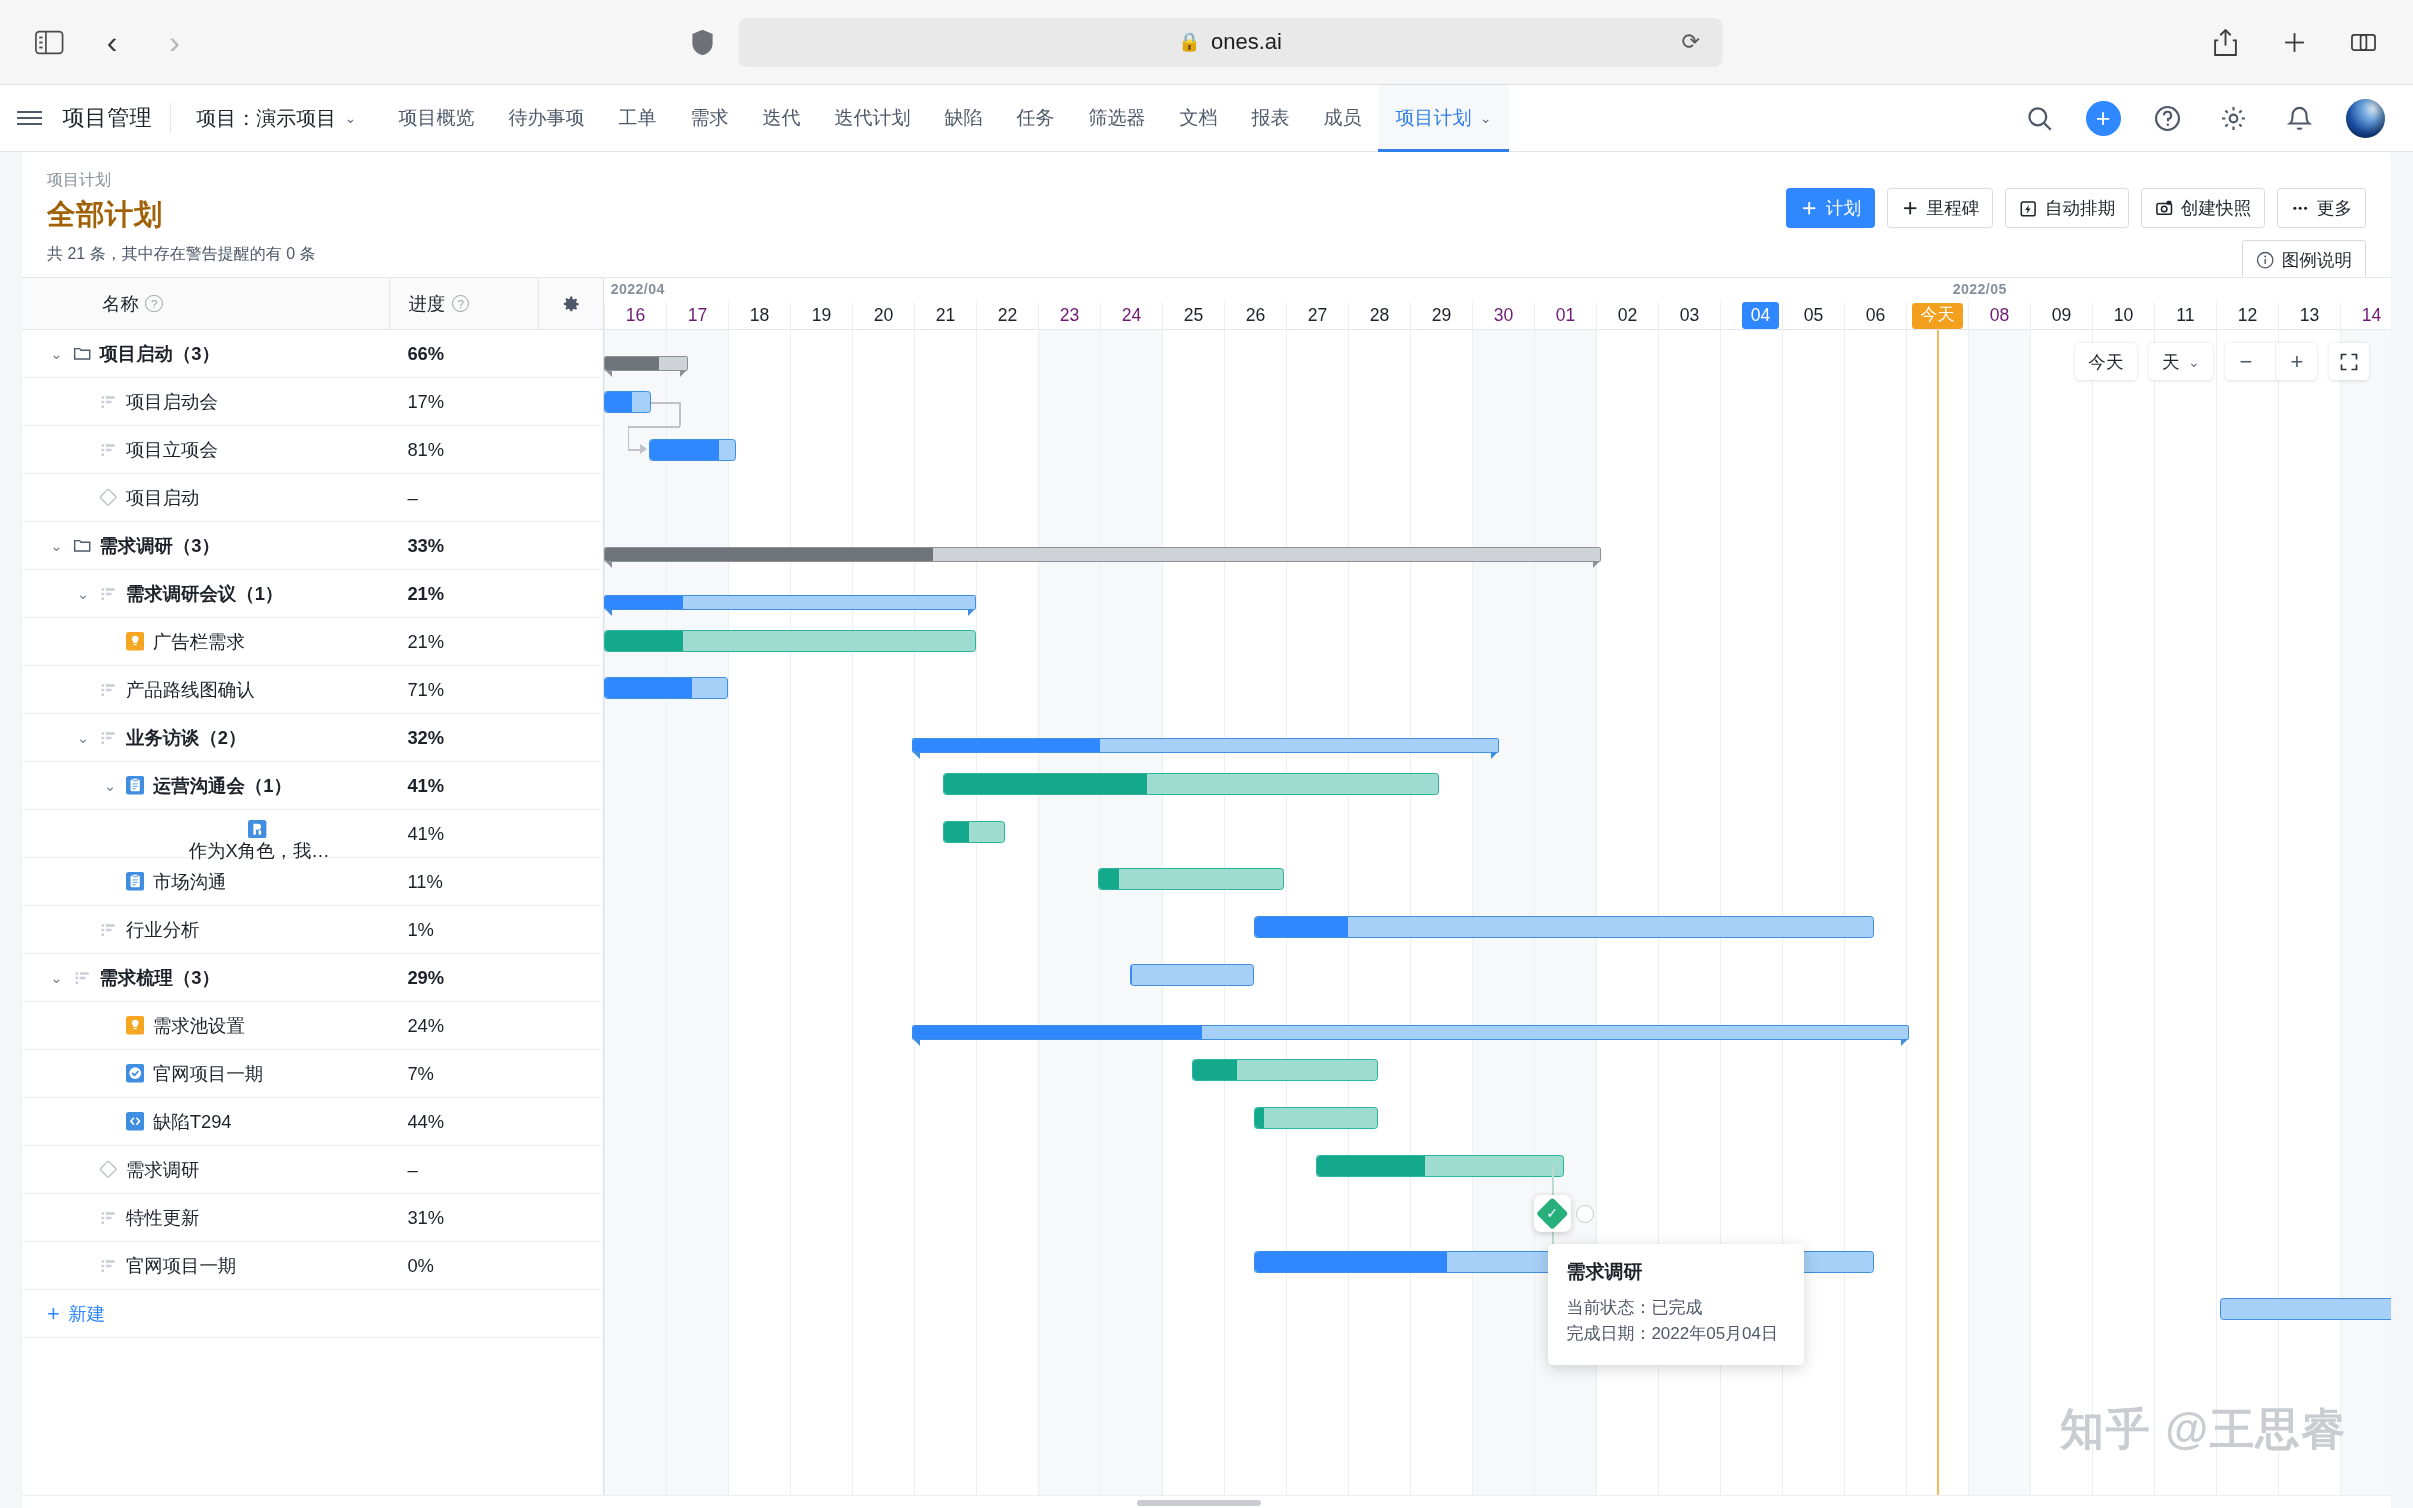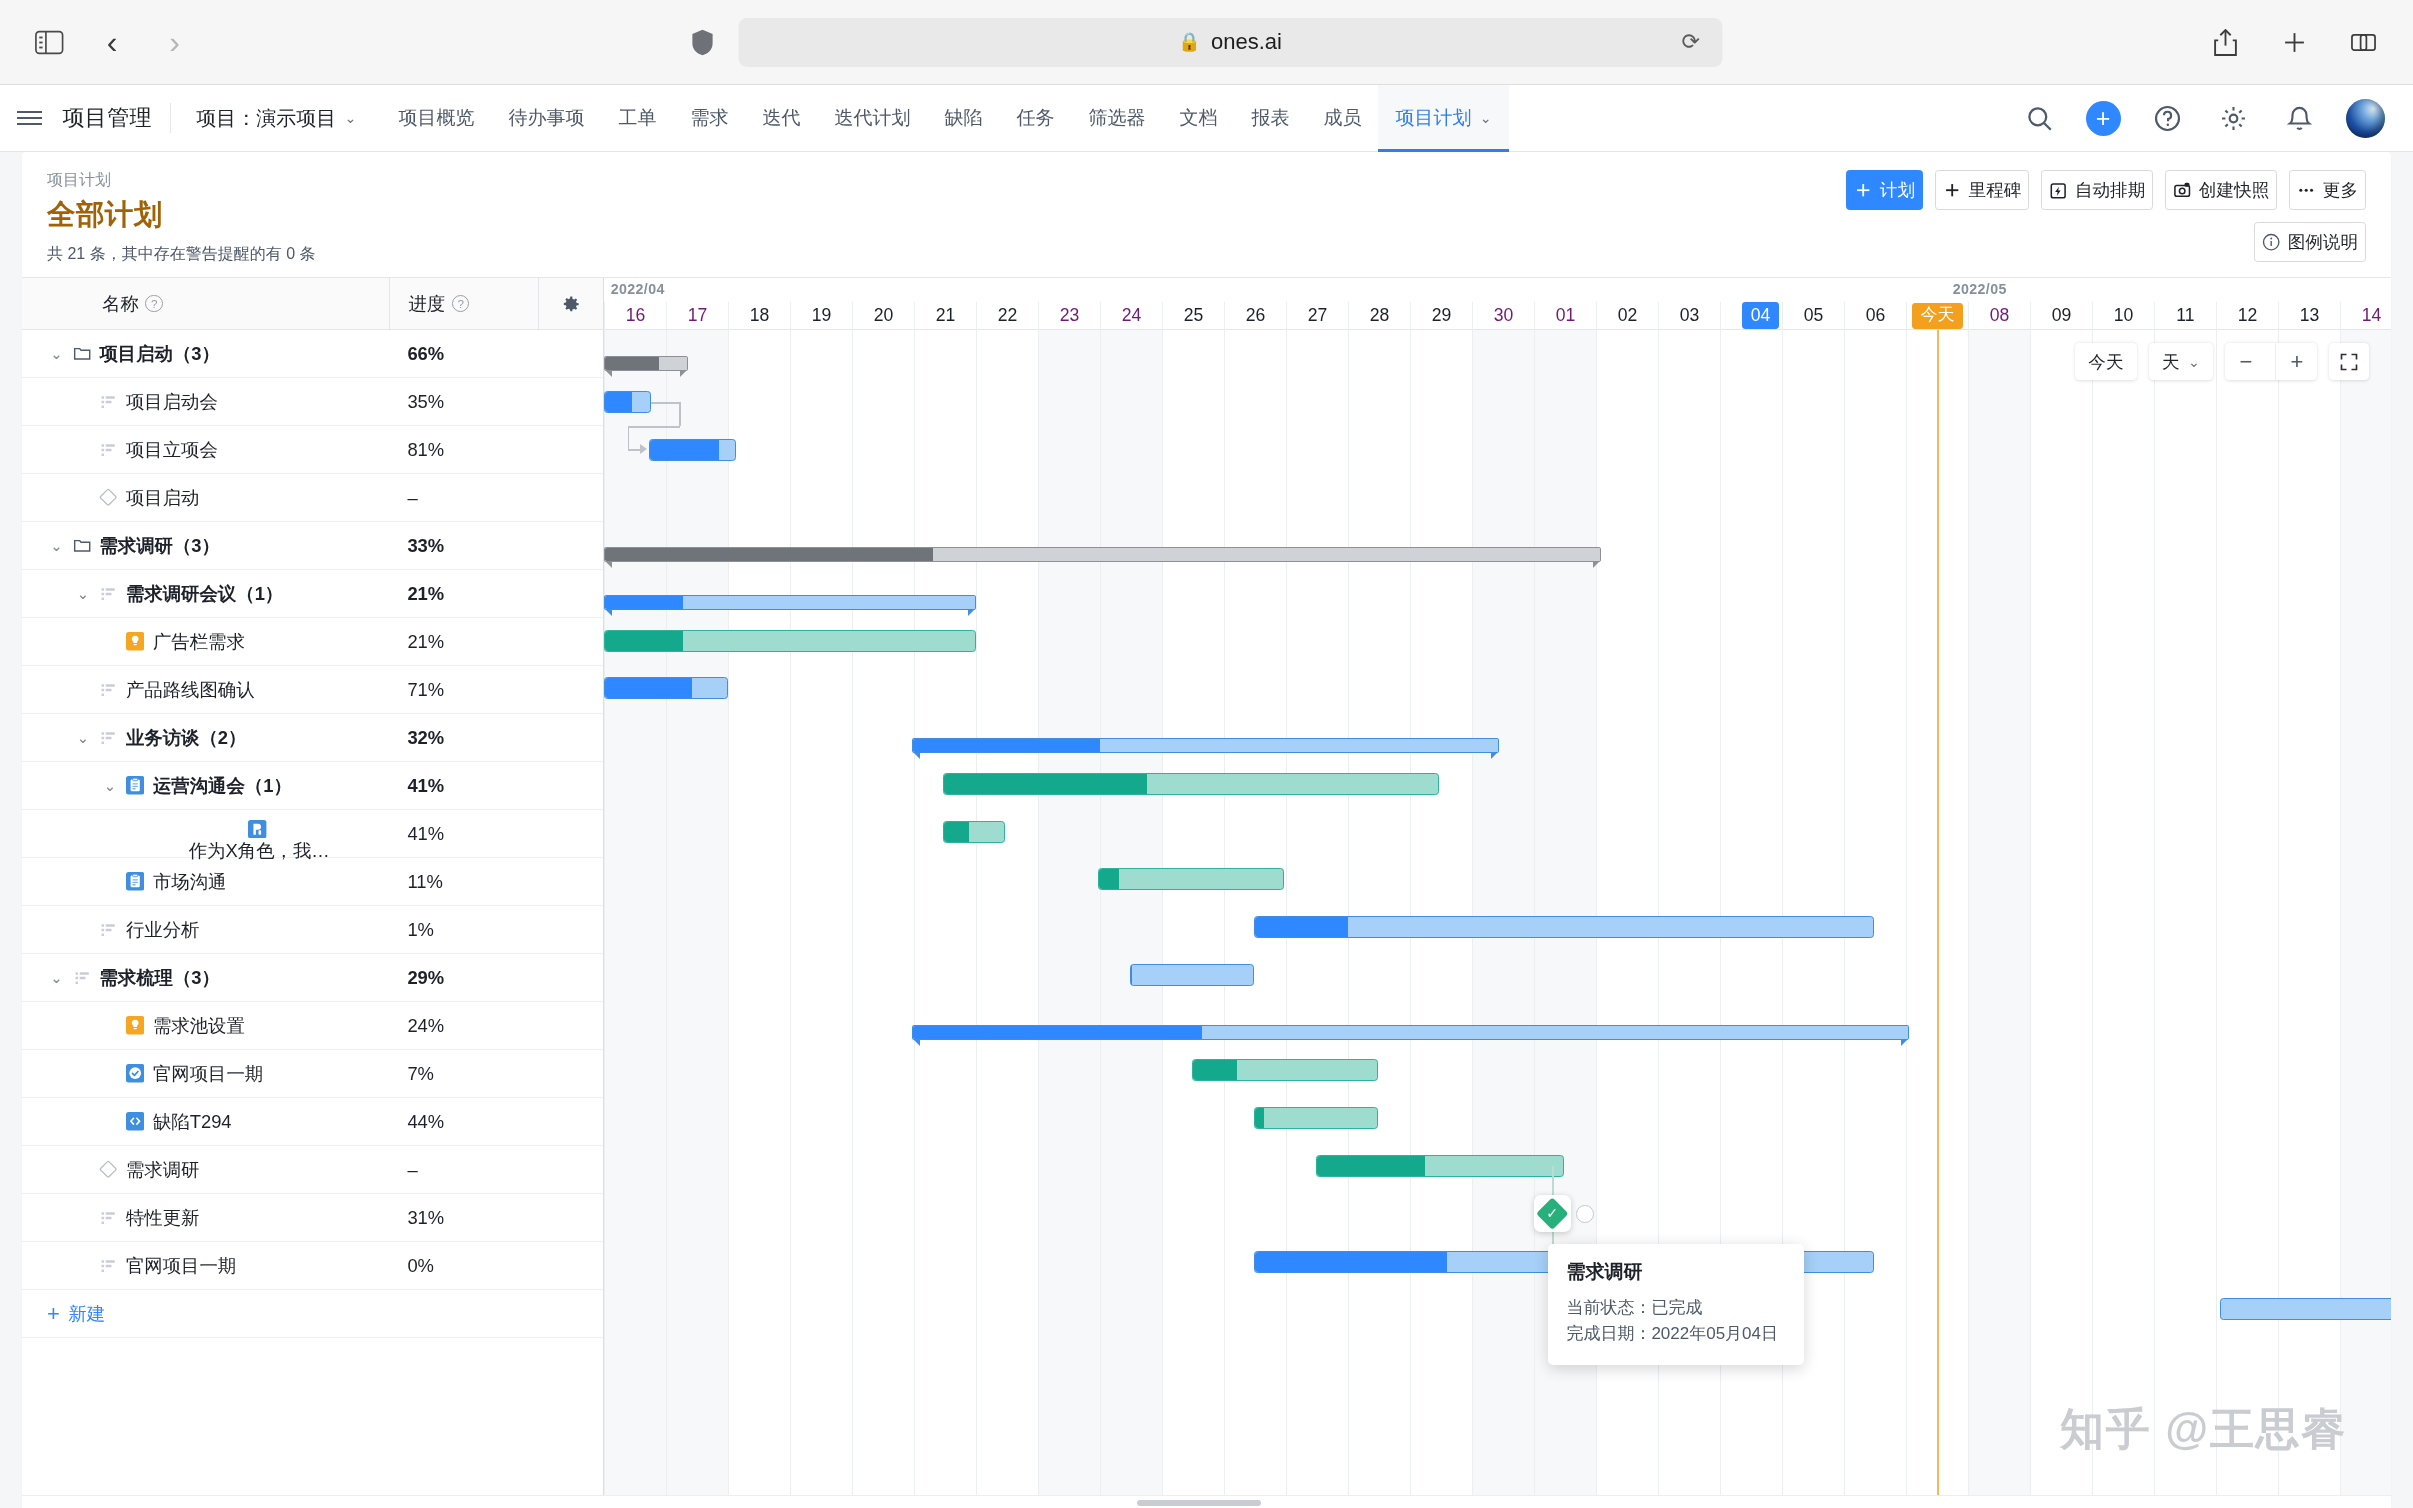--- a/index.html
+++ b/index.html
@@ -125,24 +125,24 @@
   .page-head { padding: 18.4px 25px 11.7px 25px; position: relative; }
   .breadcrumb { font-size: 16px; color: #86909c; }
   .page-title { font-size: 28.5px; font-weight: 700; color: #a16207; margin-top: 5px; letter-spacing: 0.4px; }
   .summary { font-size: 16px; color: #4e5969; margin-top: 10px; }
 
   .head-actions {
     position: absolute; right: 25px; top: 18.4px;
     display: flex; gap: 11.7px; align-items: center;
   }
   .btn {
-    height: 40px; padding: 0 7px; border-radius: 3.4px;
+    height: 40px; padding: 0 13px; border-radius: 3.4px;
     border: 0.8px solid #d7d9dd; background: #fff; color: #1f2329;
     display: flex; align-items: center; gap: 7.5px;
-    font-size: 17.6px; white-space: nowrap;
+    font-size: 17.6px; white-space: nowrap; margin-top: 18px;
   }
   .btn.primary { background: #2f88ff; border-color: #2f88ff; color: #fff; }
   .btn svg { width: 18.4px; height: 18.4px; }
   .legend-row { position: absolute; right: 25px; top: 70px; }
 
   
   .gantt { flex: 1; display: flex; border-top: 0.8px solid #e5e6eb; position: relative; overflow: hidden; }
   .left-pane { width: 582px; flex: none; border-right: 0.8px solid #dcdfe6; background:#fff; position: relative; z-index: 3;}
   .lp-head {
     height: 52px; display: flex; align-items: center;
@@ -533,21 +533,21 @@
                   <svg viewBox="0 0 22 22" fill="#c9ced6">
                     <rect x="3" y="5" width="3" height="3" rx=".6"></rect>
                     <rect x="8" y="5" width="11" height="3" rx="1"></rect>
                     <rect x="3" y="10.5" width="3" height="3" rx=".6"></rect>
                     <rect x="8" y="10.5" width="7" height="3" rx="1"></rect>
                     <rect x="3" y="16" width="3" height="3" rx=".6"></rect>
                   </svg>
                 </span>
                 <span class="nm">项目启动会</span>
               </div>
-              <div class="prog">35%</div>
+              <div class="prog">17%</div>
               <div class="gear-sp"></div>
             </div>
             <div class="row">
               <div class="name" style="padding-left: 50px;">
                 <span class="twisty blank">⌄</span>
                 <span class="ticon">
                   <svg viewBox="0 0 22 22" fill="#c9ced6">
                     <rect x="3" y="5" width="3" height="3" rx=".6"></rect>
                     <rect x="8" y="5" width="11" height="3" rx="1"></rect>
                     <rect x="3" y="10.5" width="3" height="3" rx=".6"></rect>

